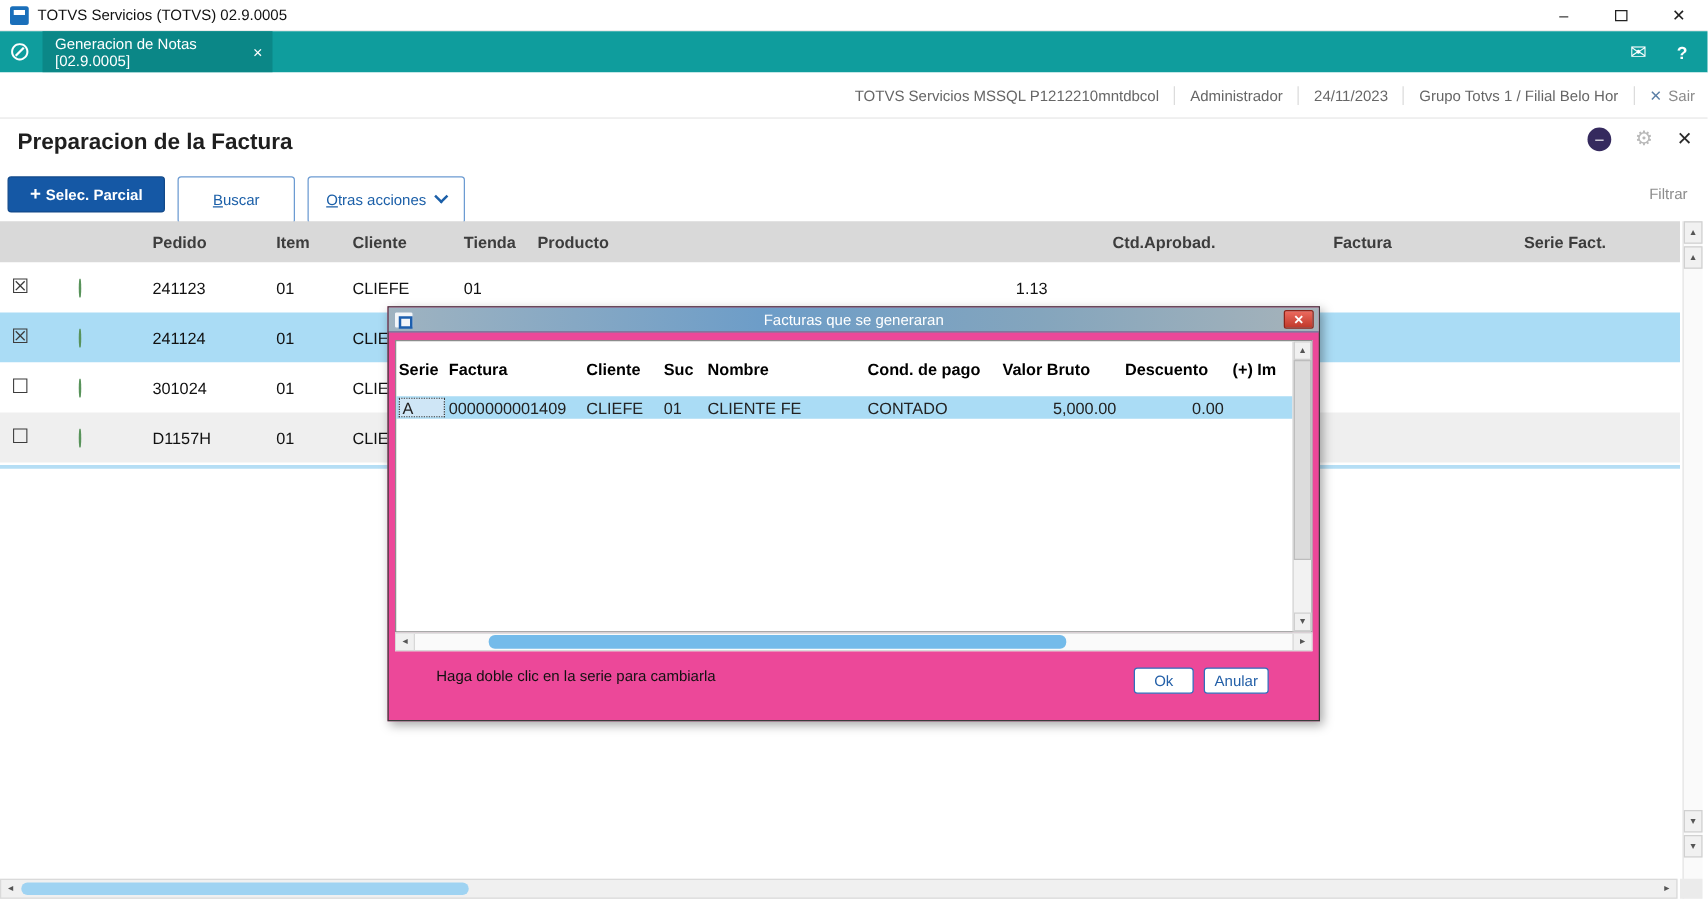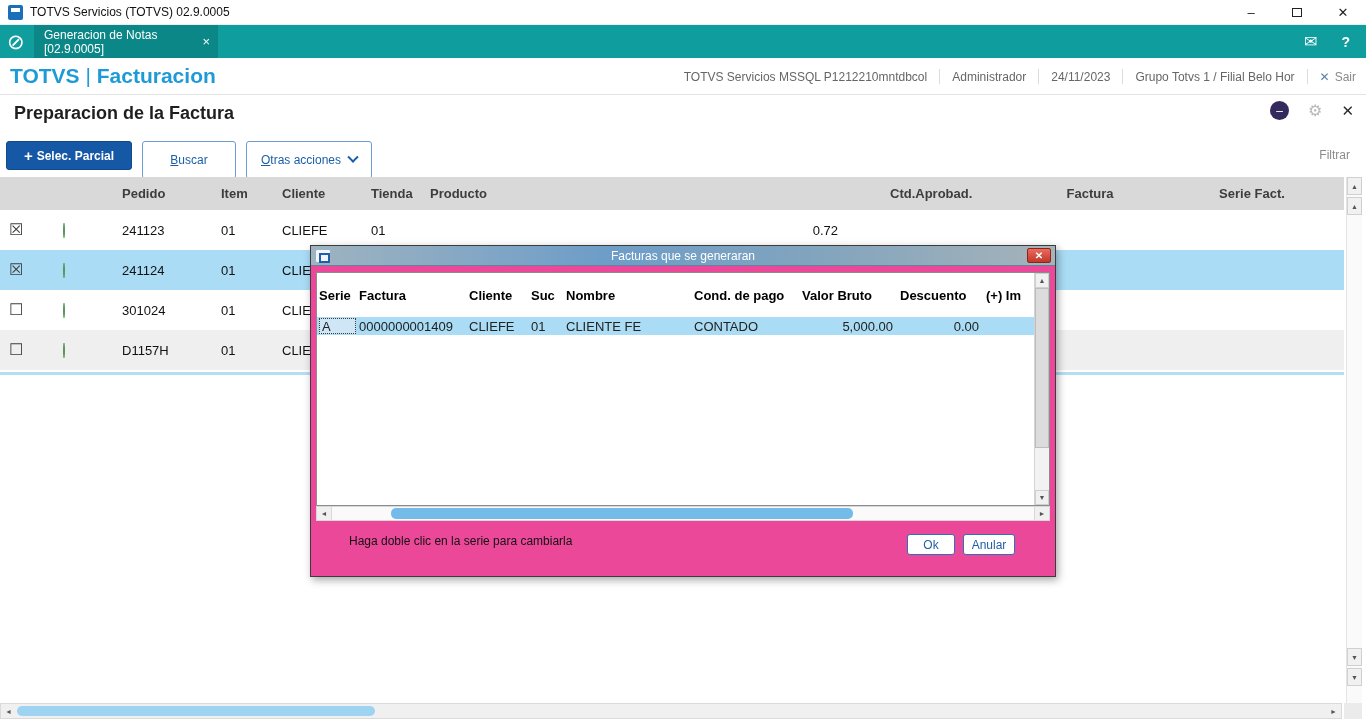--- a/index.html
+++ b/index.html
@@ -144,24 +144,20 @@
     <span>Generacion de Notas [02.9.0005]</span>
     <span class="tabx">×</span>
   </div>
   <div class="tealicons">
     <span class="mi">✉</span>
     <span class="hi">?</span>
   </div>
 </div>
 
 <div class="headerbar">
-  <div class="brand">
-    <span class="b-strong">TOTVS</span>
-    <span>| </span><span class="b-strong">Facturacion</span>
-  </div>
   <div class="envinfo">
     <span>TOTVS Servicios MSSQL P1212210mntdbcol</span>
     <span class="sep"></span>
     <span>Administrador</span>
     <span class="sep"></span>
     <span>24/11/2023</span>
     <span class="sep"></span>
     <span>Grupo Totvs 1 / Filial Belo Hor</span>
     <span class="sep"></span>
     <span class="exit-link">
@@ -209,21 +205,21 @@
     <div class="c-serie">Serie Fact.</div>
   </div>
 
   <div class="grow datarow row-white">
     <div class="cb">☒</div>
     <div class="statuscell"><span class="greenball"></span></div>
     <div class="c-pedido">241123</div>
     <div class="c-item">01</div>
     <div class="c-cliente">CLIEFE</div>
     <div class="c-tienda">01</div>
-    <div class="cell-ctd">0.72</div>
+    <div class="cell-ctd">1.13</div>
     <div></div>
     <div></div>
   </div>
 
   <div class="grow datarow row-selected">
     <div class="cb">☒</div>
     <div class="statuscell"><span class="greenball"></span></div>
     <div class="c-pedido">241124</div>
     <div class="c-item">01</div>
     <div class="c-cliente">CLIEFE</div>

